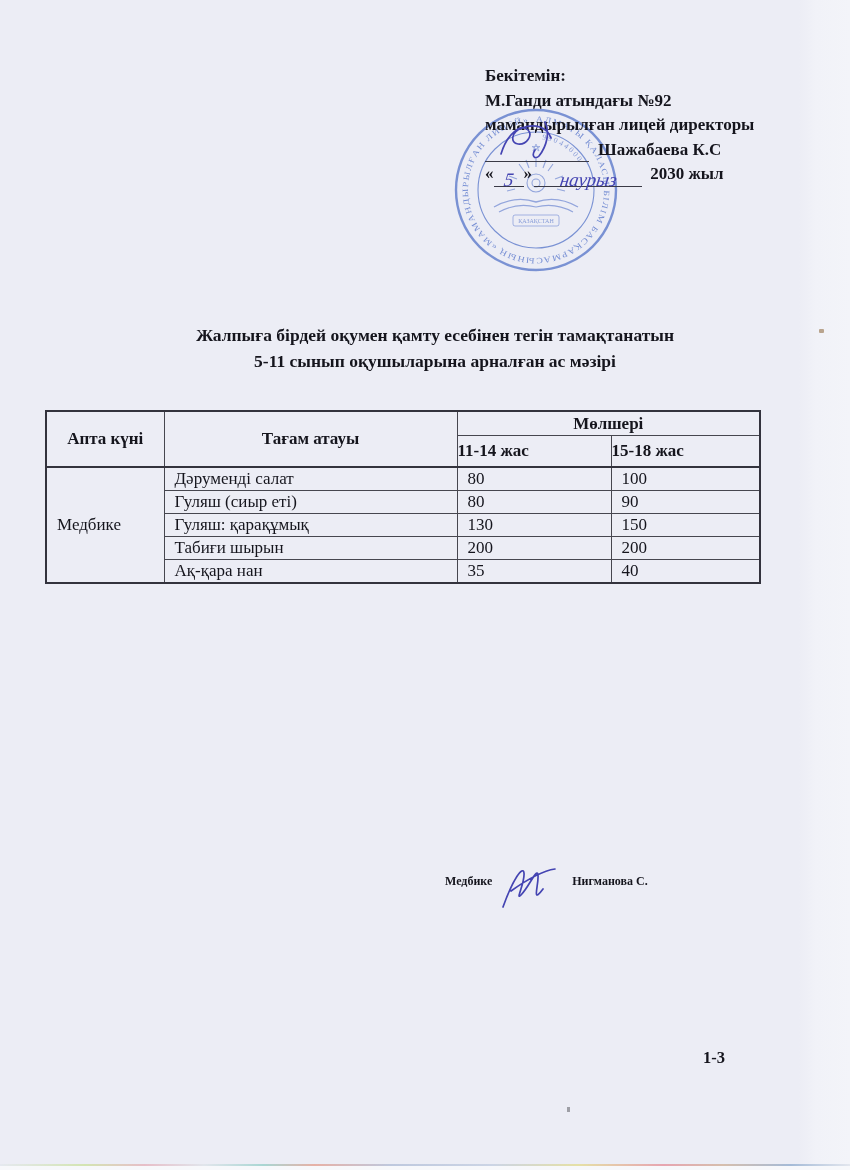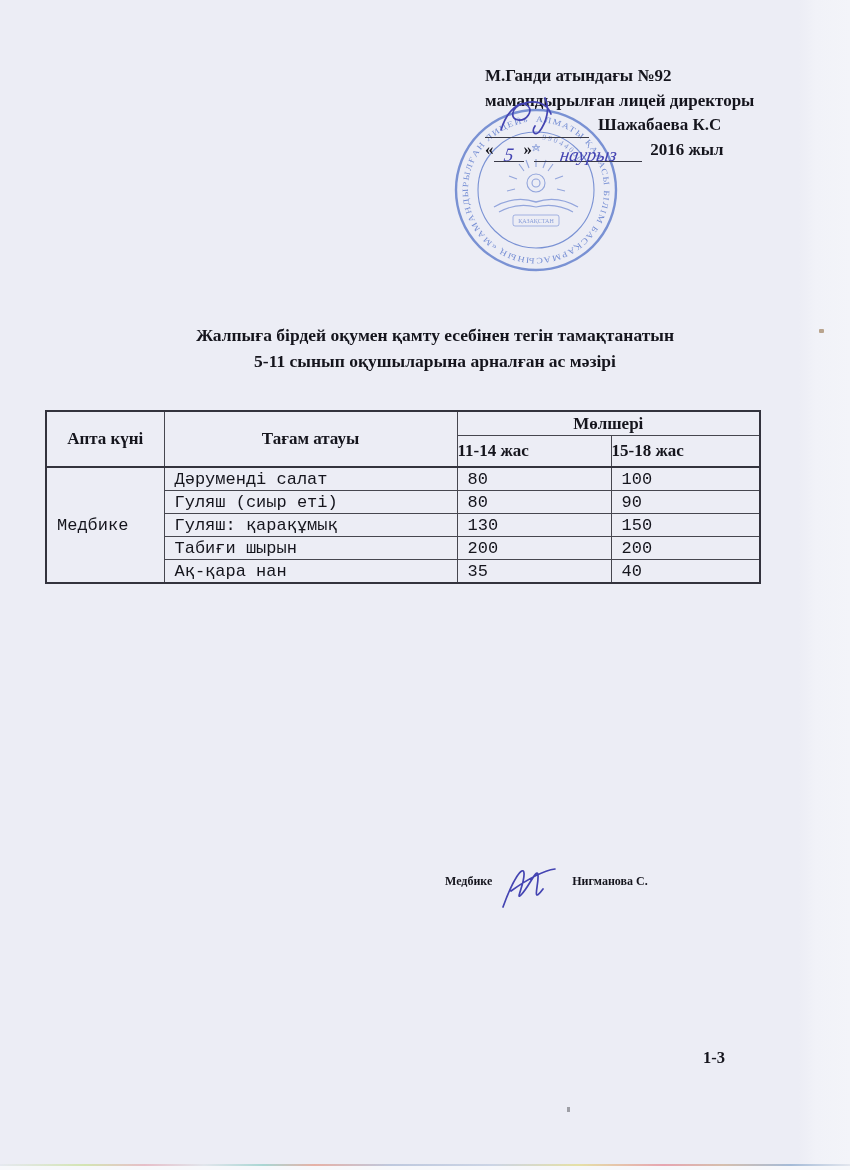--- a/index.html
+++ b/index.html
@@ -50,21 +50,21 @@
   table.menu td,table.menu th{
     border:1px solid #46464f;
     padding:0 0 0 10px;text-align:left;vertical-align:middle;
     font-weight:normal;overflow:hidden;white-space:nowrap;
   }
   table.menu{border:2px solid #33333d;}
   table.menu thead th{font-weight:bold;}
   table.menu thead tr.h1 th{height:23px;text-align:center;padding:0;}
   table.menu thead tr.h2 th{height:30px;text-align:left;padding-left:0;border-top:1px solid #46464f;}
   table.menu thead{border-bottom:2px solid #33333d;}
-  table.menu tbody td{height:22px;font-family:Liberation Mono, monospace;}
+  table.menu tbody td{height:22px;}
   td.day-cell{font-weight:bold;vertical-align:top;padding-top:2px;padding-left:9px;}
   
   .nurse-line{
     position:absolute;left:445px;top:874px;z-index:3;
     font-weight:bold;font-size:12px;white-space:nowrap;
   }
   .nurse-line .gap{display:inline-block;width:80px;position:relative;}
   .nurse-sig-svg{position:absolute;left:5px;top:-24px;}
   .page-num{
     position:absolute;left:655px;top:1048px;
@@ -122,32 +122,33 @@
       <path d="M50,109 Q68,99 87,104 Q106,99 124,109"></path>
       <path d="M84,48 l3,-7 3,7 -7,-4.5 8,0 z" stroke-width="0.8"></path>
     </g>
     <g>
       <rect x="64" y="112" width="46" height="11" rx="2" fill="none" stroke="#5b79cc" stroke-width="0.9" opacity="0.7"></rect>
       <text x="87" y="120" font-size="6" fill="#5b79cc" text-anchor="middle" font-family="Liberation Serif, serif" opacity="0.85">ҚАЗАҚСТАН</text>
     </g>
   </svg>
 
   <div class="approval">
+    <div class="row">Бекітемін:</div>
     <div class="row">М.Ганди атындағы №92</div>
     <div class="row">мамандырылған лицей директоры</div>
     <div class="row">
       <span class="uline u-sig">
         <svg class="dir-sig-svg" width="80" height="42" viewBox="0 0 80 42">
           <path d="M4,36 C10,16 24,5 31,12 C36,17 30,27 21,26 C13,25 14,14 25,10 C38,5 50,9 54,20 M48,4 C53,14 50,28 42,38 C38,42 34,38 38,32" fill="none" stroke="#4444b2" stroke-width="1.7" stroke-linecap="round"></path>
         </svg>
       </span><span>Шажабаева К.С</span>
     </div>
     <div class="row">
       <span>«</span><span class="uline u-day"><span class="hand">5</span></span><span>»</span><span class="uline u-month"><span class="hand">наурыз</span></span>
-      <span>2016 жыл</span>
+      <span>2030 жыл</span>
     </div>
   </div>
 
   <div class="doc-title">
     <div>Жалпыға бірдей оқумен қамту есебінен тегін тамақтанатын</div>
     <div>5-11 сынып оқушыларына арналған ас мәзірі</div>
   </div>
 
   <table class="menu">
     <colgroup>

